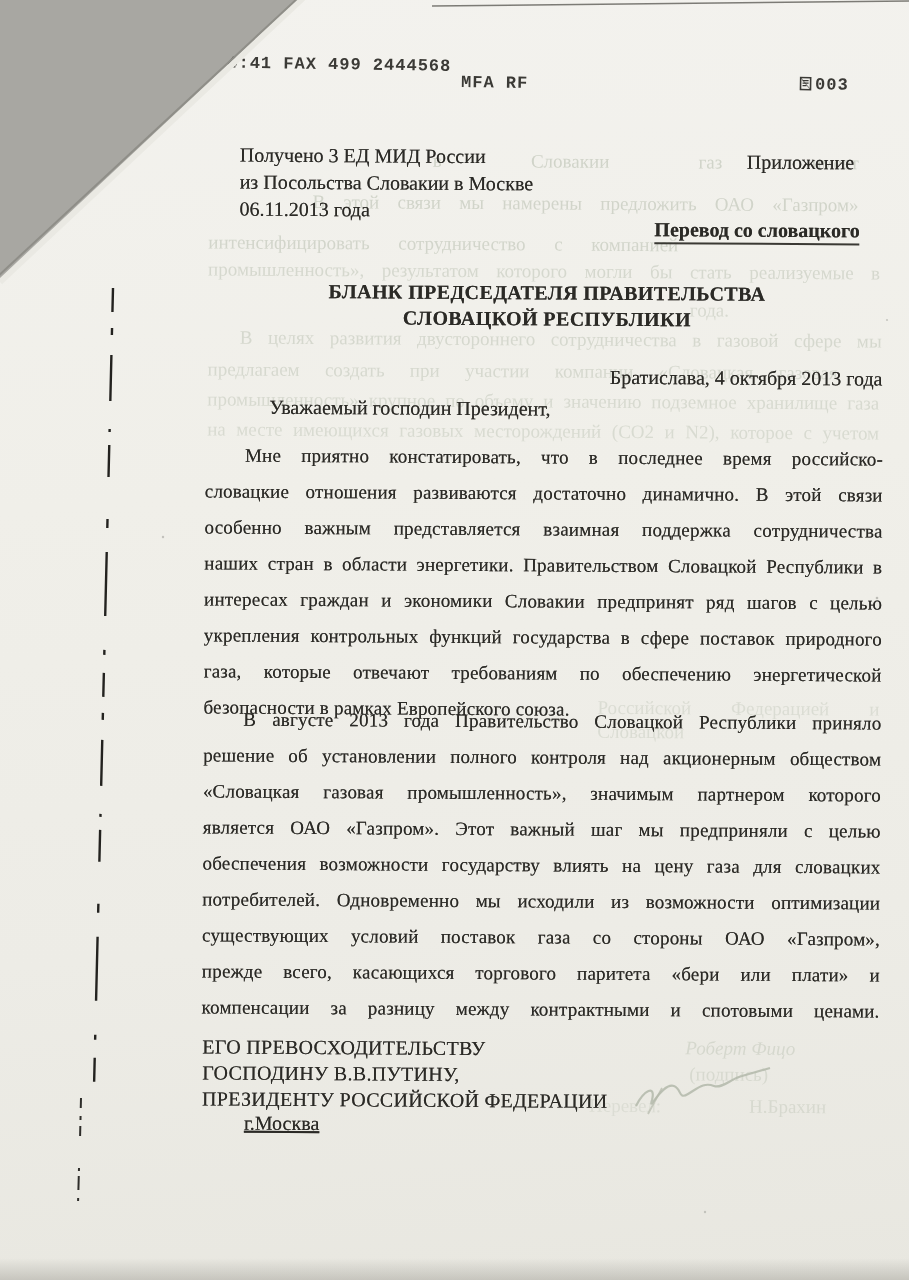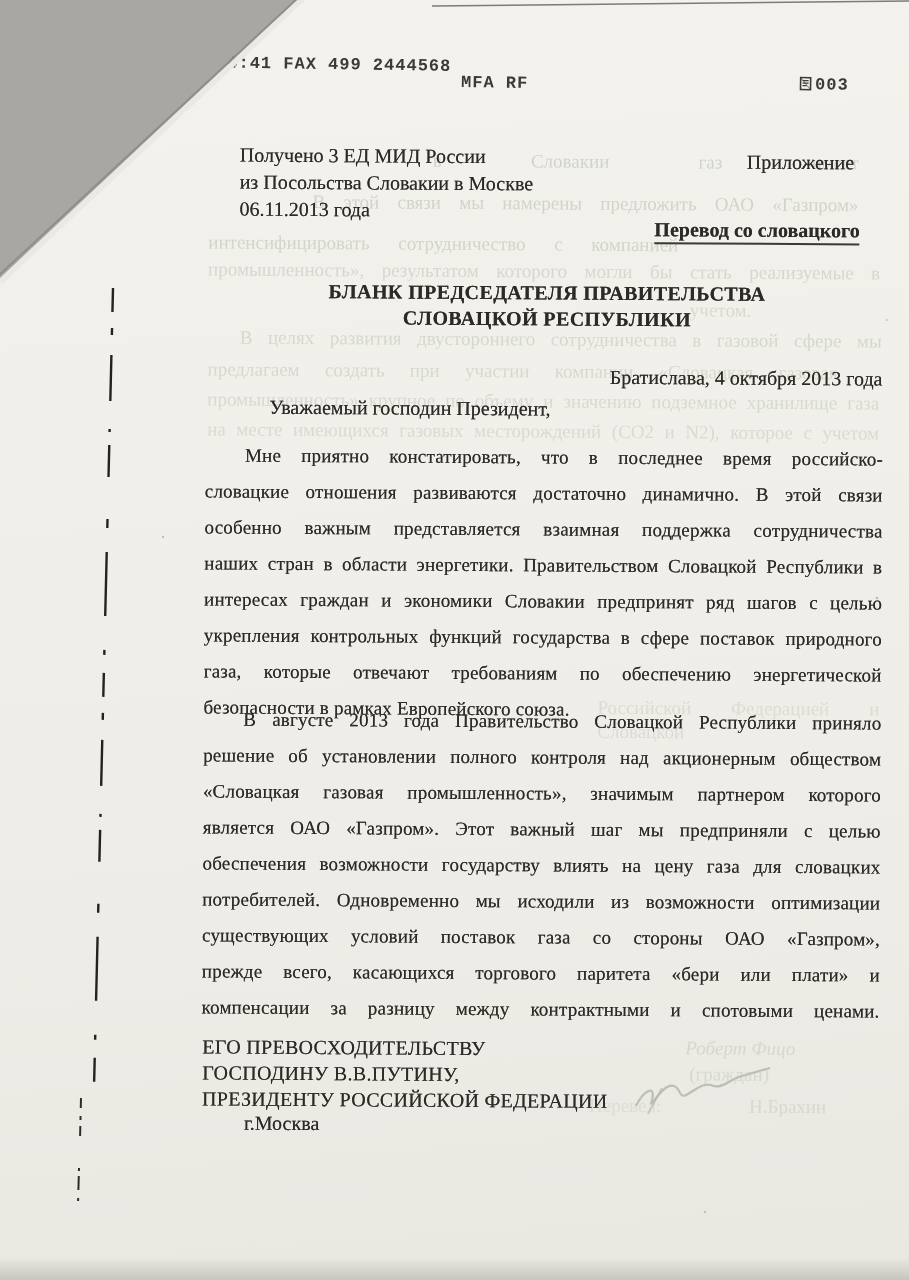--- a/index.html
+++ b/index.html
@@ -23,47 +23,47 @@
   .translation{font-weight:600;border-bottom:2.5px solid #3a3934;padding-bottom:1px;}
   .lh{font-size:20px;font-weight:bold;letter-spacing:.4px;line-height:26px;text-align:center;}
   .dateline{font-size:20px;text-align:right;}
   .salut{font-size:20px;}
   .para{left:204px;width:678px;}
   .line{font-size:19px;line-height:36px;letter-spacing:.2px;
         text-align:justify;text-align-last:justify;white-space:normal;}
   .line.end{text-align-last:left;}
   .line.first{text-indent:40px;}
   .addr{font-size:20px;line-height:26px;letter-spacing:.3px;}
-  .city{font-size:20px;}
+  .city{font-size:20px;text-decoration:underline;}
   
   .bleed{position:absolute;color:#c4c9bc;font-size:19px;line-height:24px;
          text-align:justify;text-align-last:justify;pointer-events:none;}
   .bleed.frag{text-align-last:left;}
   .pgicon{display:inline-block;vertical-align:-2px;margin-right:3px;}
 </style>
 </head>
 <body>
 
 <div id="screen">
   <div id="paper"></div>
 
   <div id="print">
 
     <div class="bleed" style="top:148px;left:430px;width:426px;word-spacing:22px;opacity:.72;">в Словакии газ имеет</div>
     <div class="bleed" style="top:190px;left:310px;width:546px;word-spacing:6px;opacity:.7;">В этой связи мы намерены предложить ОАО «Газпром»</div>
     <div class="bleed" style="top:231px;left:206px;width:470px;word-spacing:8px;opacity:.68;">интенсифицировать сотрудничество с компанией</div>
     <div class="bleed" style="top:258px;left:206px;width:672px;word-spacing:2px;opacity:.6;">промышленность», результатом которого могли бы стать реализуемые в</div>
-    <div class="bleed frag" style="top:296px;left:688px;opacity:.55;">учетом.</div>
+    <div class="bleed frag" style="top:296px;left:688px;opacity:.55;">года.</div>
     <div class="bleed" style="top:326px;left:238px;width:642px;opacity:.6;">В целях развития двустороннего сотрудничества в газовой сфере мы</div>
     <div class="bleed" style="top:358px;left:206px;width:630px;word-spacing:12px;opacity:.58;">предлагаем создать при участии компании «Словацкая газовая</div>
     <div class="bleed" style="top:388px;left:206px;width:672px;opacity:.55;">промышленность» крупное по объему и значению подземное хранилище газа</div>
     <div class="bleed" style="top:418px;left:206px;width:672px;opacity:.52;">на месте имеющихся газовых месторождений (СО2 и N2), которое с учетом</div>
     <div class="bleed frag" style="top:694px;left:598px;width:282px;opacity:.45;">Российской Федерацией и Словацкой</div>
     <div class="bleed frag" style="top:1034px;left:688px;opacity:.55;font-style:italic;">Роберт Фицо</div>
-    <div class="bleed frag" style="top:1060px;left:692px;opacity:.5;">(граждан)</div>
+    <div class="bleed frag" style="top:1060px;left:692px;opacity:.5;">(подпись)</div>
     <div class="bleed frag" style="top:1092px;left:556px;opacity:.38;margin-left:36px;">Перевел:</div>
     <div class="bleed frag" style="top:1092px;left:752px;opacity:.5;">Н.Брахин</div>
 
     <div class="abs fax" style="top:54px;left:224px;width:660px;">
       <span>4:41 FAX 499 2444568</span>
       <span style="position:absolute;left:234px;top:16px;">MFA RF</span>
       <span style="position:absolute;left:572px;top:13px;">
         <svg class="pgicon" width="13" height="15" viewBox="0 0 13 15">
           <rect x="1.5" y="1.5" width="10" height="12" fill="none" stroke="#3b3a36" stroke-width="1.6"></rect>
           <path d="M3.5 4.5 h6 M3.5 7 h6 M3.5 9.5 h4" stroke="#3b3a36" stroke-width="1.2" fill="none"></path>

